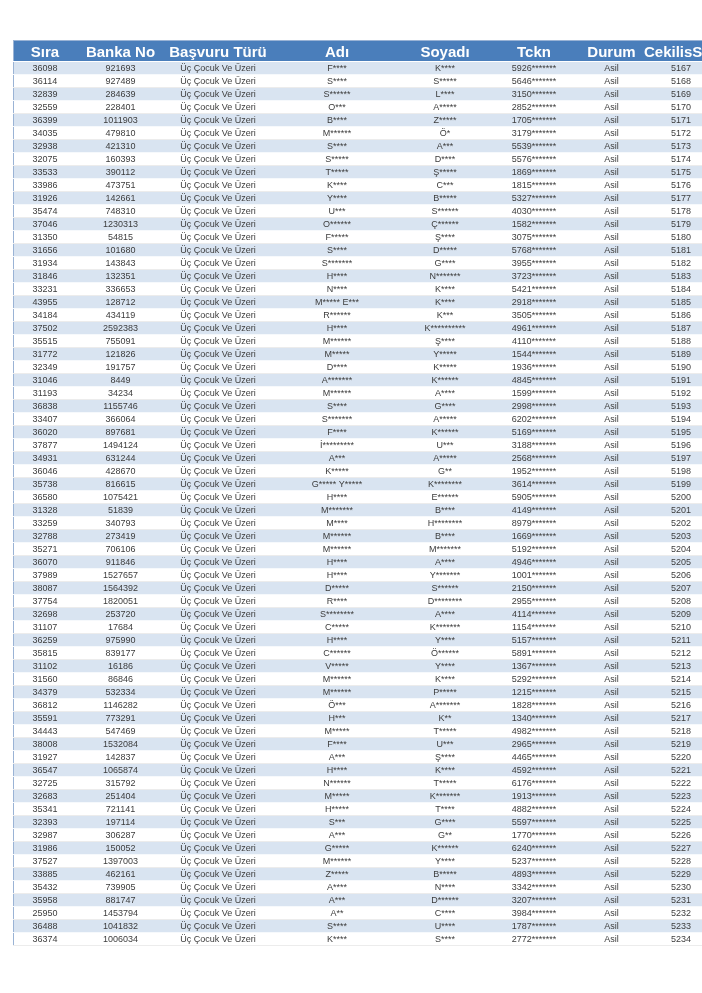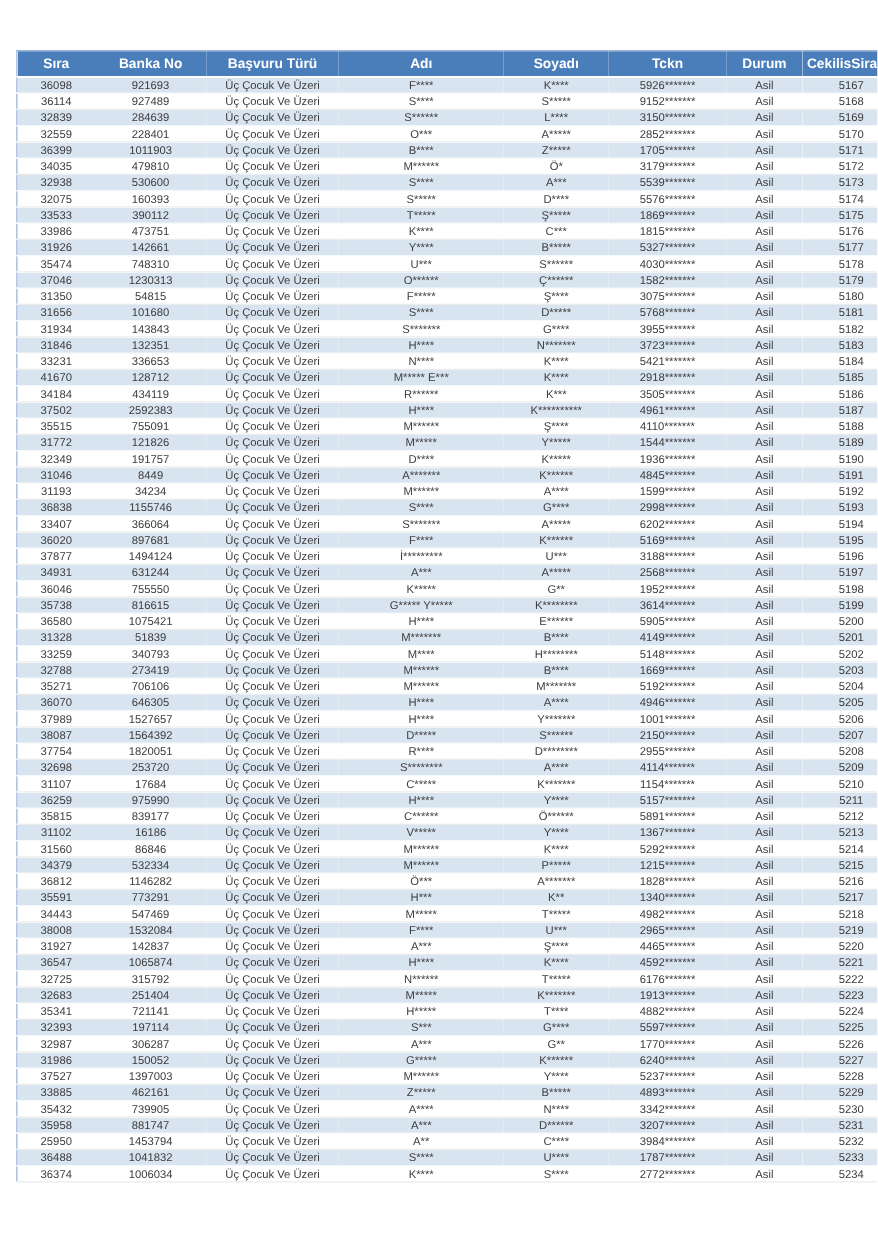--- a/index.html
+++ b/index.html
@@ -19,21 +19,21 @@
   }
   table.results {
     border-collapse: collapse;
     table-layout: fixed;
     width: 676px;
     border: 1px solid #9ab3d5;
   }
   table.results thead th {
     background: #4a7ebb;
     color: #ffffff;
-    font-size: 11px;
+    font-size: 15px;
     font-weight: bold;
     height: 20px;
     padding: 0 2px;
     text-align: center;
     border-bottom: 1px solid #ffffff;
     white-space: nowrap;
     overflow: hidden;
   }
   table.results thead th:nth-child(1) { width: 58px; }
   table.results thead th:nth-child(2) { width: 85px; }
@@ -88,21 +88,21 @@
             <td>5926*******</td>
             <td>Asil</td>
             <td>5167</td>
           </tr>
           <tr>
             <td>36114</td>
             <td>927489</td>
             <td>Üç Çocuk Ve Üzeri</td>
             <td>S****</td>
             <td>S*****</td>
-            <td>9152*******</td>
+            <td>5646*******</td>
             <td>Asil</td>
             <td>5168</td>
           </tr>
           <tr class="striped">
             <td>32839</td>
             <td>284639</td>
             <td>Üç Çocuk Ve Üzeri</td>
             <td>S******</td>
             <td>L****</td>
             <td>3150*******</td>
@@ -134,21 +134,21 @@
             <td>479810</td>
             <td>Üç Çocuk Ve Üzeri</td>
             <td>M******</td>
             <td>Ö*</td>
             <td>3179*******</td>
             <td>Asil</td>
             <td>5172</td>
           </tr>
           <tr class="striped">
             <td>32938</td>
-            <td>530600</td>
+            <td>421310</td>
             <td>Üç Çocuk Ve Üzeri</td>
             <td>S****</td>
             <td>A***</td>
             <td>5539*******</td>
             <td>Asil</td>
             <td>5173</td>
           </tr>
           <tr>
             <td>32075</td>
             <td>160393</td>
@@ -253,21 +253,21 @@
             <td>33231</td>
             <td>336653</td>
             <td>Üç Çocuk Ve Üzeri</td>
             <td>N****</td>
             <td>K****</td>
             <td>5421*******</td>
             <td>Asil</td>
             <td>5184</td>
           </tr>
           <tr class="striped">
-            <td>41670</td>
+            <td>43955</td>
             <td>128712</td>
             <td>Üç Çocuk Ve Üzeri</td>
             <td>M***** E***</td>
             <td>K****</td>
             <td>2918*******</td>
             <td>Asil</td>
             <td>5185</td>
           </tr>
           <tr>
             <td>34184</td>
@@ -384,21 +384,21 @@
             <td>631244</td>
             <td>Üç Çocuk Ve Üzeri</td>
             <td>A***</td>
             <td>A*****</td>
             <td>2568*******</td>
             <td>Asil</td>
             <td>5197</td>
           </tr>
           <tr>
             <td>36046</td>
-            <td>755550</td>
+            <td>428670</td>
             <td>Üç Çocuk Ve Üzeri</td>
             <td>K*****</td>
             <td>G**</td>
             <td>1952*******</td>
             <td>Asil</td>
             <td>5198</td>
           </tr>
           <tr class="striped">
             <td>35738</td>
             <td>816615</td>
@@ -428,21 +428,21 @@
             <td>4149*******</td>
             <td>Asil</td>
             <td>5201</td>
           </tr>
           <tr>
             <td>33259</td>
             <td>340793</td>
             <td>Üç Çocuk Ve Üzeri</td>
             <td>M****</td>
             <td>H********</td>
-            <td>5148*******</td>
+            <td>8979*******</td>
             <td>Asil</td>
             <td>5202</td>
           </tr>
           <tr class="striped">
             <td>32788</td>
             <td>273419</td>
             <td>Üç Çocuk Ve Üzeri</td>
             <td>M******</td>
             <td>B****</td>
             <td>1669*******</td>
@@ -454,21 +454,21 @@
             <td>706106</td>
             <td>Üç Çocuk Ve Üzeri</td>
             <td>M******</td>
             <td>M*******</td>
             <td>5192*******</td>
             <td>Asil</td>
             <td>5204</td>
           </tr>
           <tr class="striped">
             <td>36070</td>
-            <td>646305</td>
+            <td>911846</td>
             <td>Üç Çocuk Ve Üzeri</td>
             <td>H****</td>
             <td>A****</td>
             <td>4946*******</td>
             <td>Asil</td>
             <td>5205</td>
           </tr>
           <tr>
             <td>37989</td>
             <td>1527657</td>

